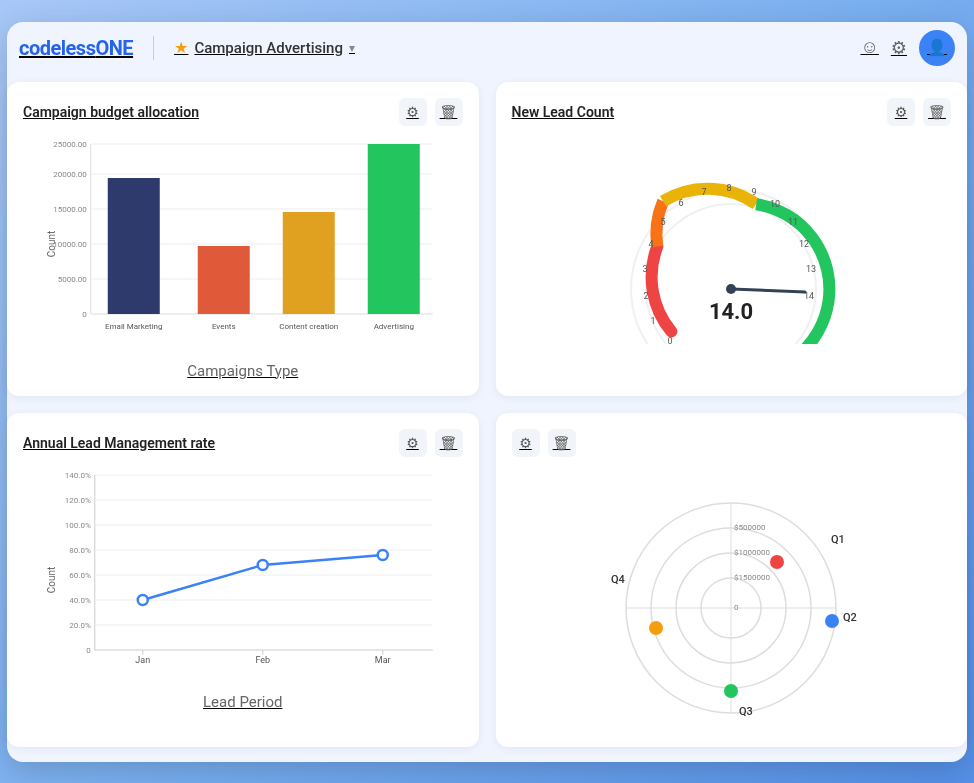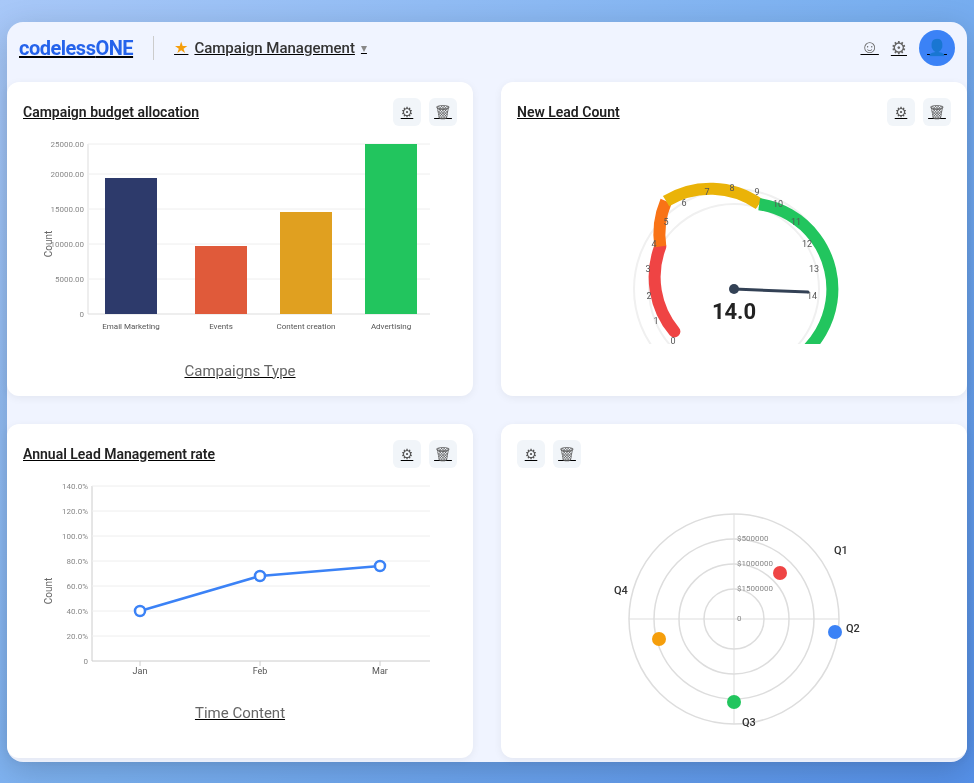--- a/index.html
+++ b/index.html
@@ -74,21 +74,21 @@
       display: flex;
       align-items: center;
       justify-content: center;
       color: white;
       font-size: 16px;
     }
     
     .grid {
       display: grid;
       grid-template-columns: 1fr 1fr;
-      gap: 28px;
+      gap: 17px;
     }
     .card {
       background: white;
       border-radius: 12px;
       padding: 16px;
       box-shadow: 0 2px 8px rgba(0,0,0,0.06);
     }
     .card-header {
       display: flex;
       align-items: center;
@@ -150,21 +150,21 @@
 
 <div class="dashboard">
 
   <div class="header">
     <div class="logo">
       <span>codeless</span><span style="color:#2563eb">ONE</span>
     </div>
     <div class="divider-v"></div>
     <div class="nav-title">
       <span class="star-icon">★</span>
-      <span>Campaign Management</span>
+      <span>Campaign Advertising</span>
       <span class="chevron">▾</span>
     </div>
     <div class="header-right">
       <button class="icon-btn">☺</button>
       <button class="icon-btn">⚙</button>
       <div class="avatar">
         <span>👤</span>
       </div>
     </div>
   </div>
@@ -301,21 +301,21 @@
           <line x1="220" y1="185" x2="220" y2="190" stroke="#ccc"></line>
           <text x="340" y="198" font-size="9" fill="#555" text-anchor="middle">Mar</text>
           <line x1="340" y1="185" x2="340" y2="190" stroke="#ccc"></line>
 
           <polyline points="100,135 220,100 340,90" fill="none" stroke="#3b82f6" stroke-width="2.5"></polyline>
 
           <circle cx="100" cy="135" r="5" fill="white" stroke="#3b82f6" stroke-width="2.5"></circle>
           <circle cx="220" cy="100" r="5" fill="white" stroke="#3b82f6" stroke-width="2.5"></circle>
           <circle cx="340" cy="90" r="5" fill="white" stroke="#3b82f6" stroke-width="2.5"></circle>
         </svg>
-        <div class="axis-label-x">Time Content</div>
+        <div class="axis-label-x">Lead Period</div>
       </div>
     </div>
 
     <div class="card">
       <div class="card-header">
         <div class="card-actions">
           <button class="card-icon-btn">⚙</button>
           <button class="card-icon-btn">🗑</button>
         </div>
       </div>

